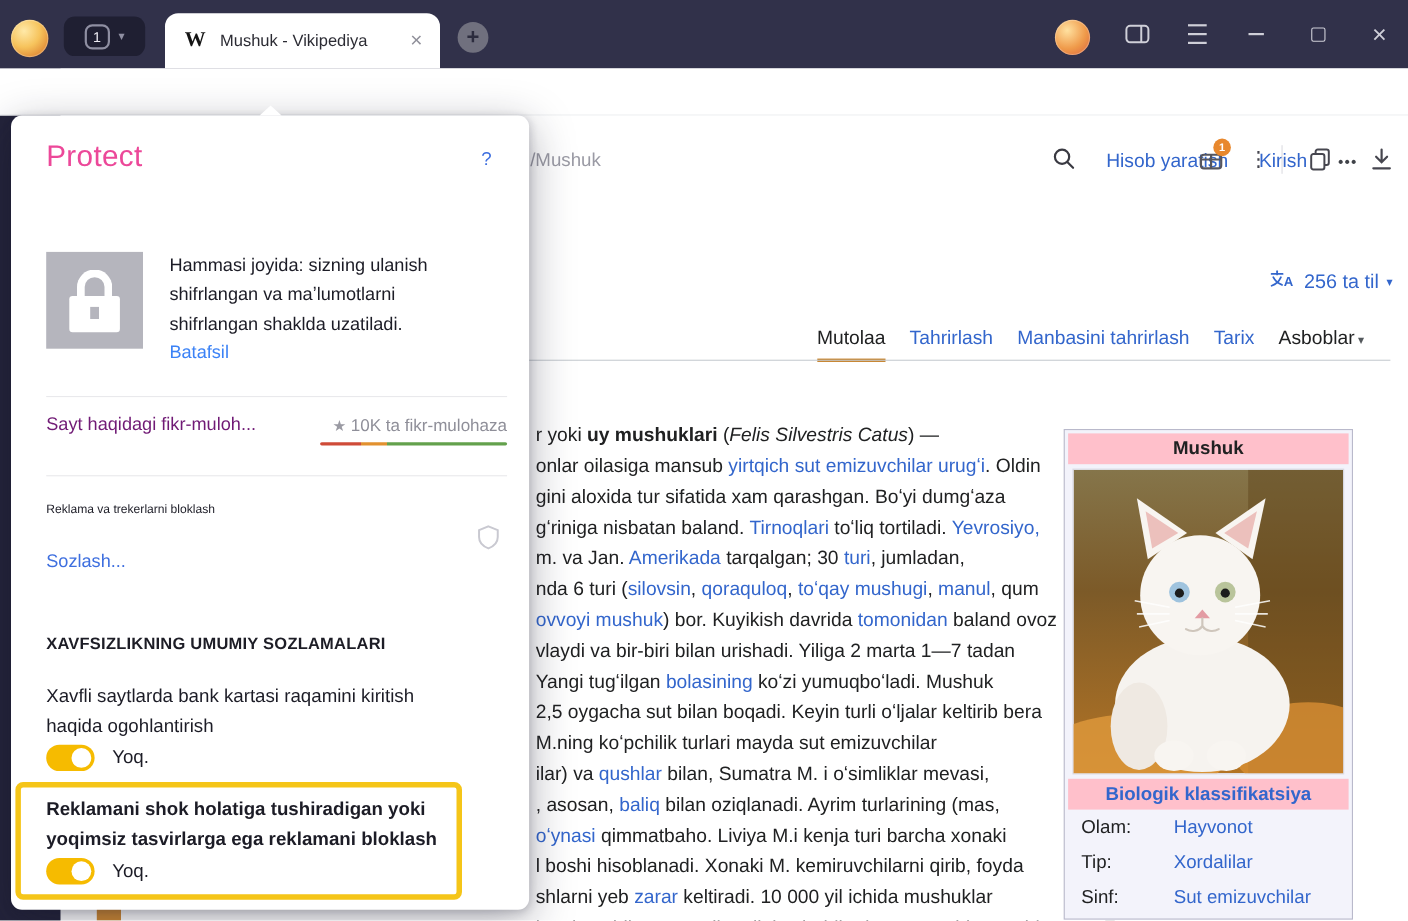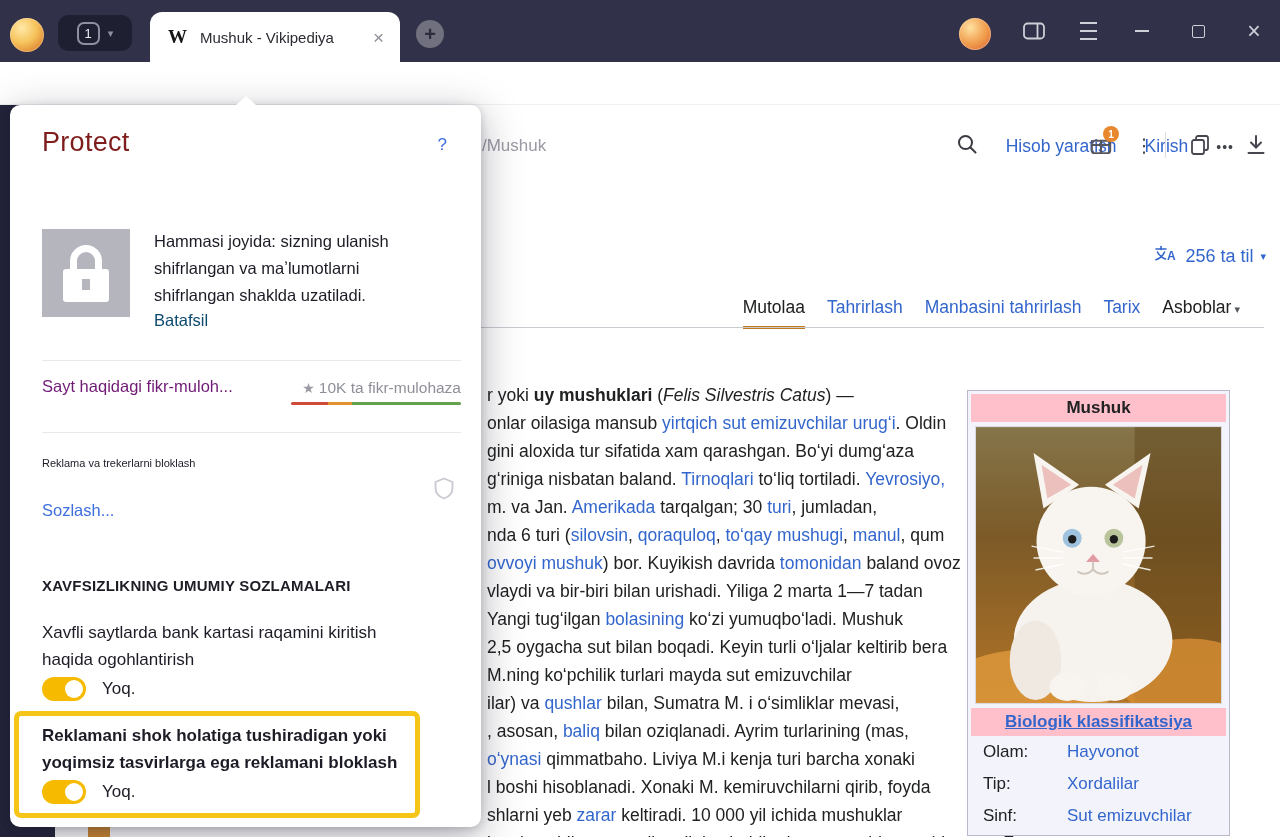--- a/index.html
+++ b/index.html
@@ -75,39 +75,39 @@
   .tabs-rule { position:absolute; top:222px; left:60px; right:16px; border-bottom:1px solid #c8ccd1; }
   .article { position:absolute; left:487px; top:276px; width:470px; font-size:17.5px; line-height:28px; color:#202122; }
   .art-line { white-space:nowrap; }
   .wlink { color:#3366cc; }
   .page-frag { position:absolute; left:88px; top:715px; width:22px; height:17px; background:#d08a33; }
 
   
   .infobox { position:absolute; left:967px; top:285px; width:263px; background:#f3f3fb; border:1px solid #b9b9cb; padding:3px; font-size:17px; }
   .ib-title { background:#ffc0cb; text-align:center; font-weight:700; padding:4px 0; color:#202122; }
   .ib-photo { display:block; margin:4px auto; border:1px solid #d8d8e2; }
-  .ib-class { background:#ffc0cb; text-align:center; font-weight:700; padding:4px 0; color:#3366cc;text-decoration:underline; }
+  .ib-class { background:#ffc0cb; text-align:center; font-weight:700; padding:4px 0; color:#3366cc; }
   .ib-row { display:flex; padding:6px 8px 6px 12px; }
   .ib-row .lbl { width:84px; color:#202122; }
   .ib-row .val { color:#3366cc; }
 
   
   .panel { position:absolute; left:10px; top:105px; width:471px; height:722px; background:#fff; border-radius:10px; z-index:20;
     box-shadow:0 10px 40px rgba(25,25,45,.35), 0 2px 8px rgba(25,25,45,.2); color:#1c1c26; font-size:16.5px; }
   .panel-notch { position:absolute; top:-9px; left:226px; width:0; height:0;
     border-left:10px solid transparent; border-right:10px solid transparent; border-bottom:9px solid #fff; }
-  .p-title { position:absolute; left:32px; top:22px; font-size:27px; color:#7f1d1d; letter-spacing:.3px; }
+  .p-title { position:absolute; left:32px; top:22px; font-size:27px; color:#ec4899; letter-spacing:.3px; }
   .p-help { position:absolute; right:34px; top:30px; color:#3e6fdf; font-size:17px; }
   .p-site { position:absolute; left:32px; top:76px; }
   .p-locktile { position:absolute; left:32px; top:124px; width:88px; height:88px; background:#b5b5bd; }
   .tile-sh { position:absolute; left:28px; top:16px; width:32px; height:28px; border:7px solid #fff; border-bottom:none; border-radius:17px 17px 0 0; }
   .tile-bd { position:absolute; left:21px; top:40px; width:46px; height:33px; background:#fff; border-radius:3px; }
   .tile-hole { position:absolute; left:40px; top:50px; width:8px; height:11px; background:#b5b5bd; }
   .p-status { position:absolute; left:144px; top:123px; width:268px; line-height:27px; }
-  .p-batafsil { position:absolute; left:144px; top:206px; color:#0c4a6e; }
+  .p-batafsil { position:absolute; left:144px; top:206px; color:#3b82f6; }
   .p-div { position:absolute; left:32px; right:20px; border-top:1px solid #e9e9ec; }
   .p-feedback { position:absolute; left:32px; top:272px; color:#701a75; }
   .p-rating { position:absolute; right:20px; top:274px; color:#8f8f99; font-size:15.5px;margin-left:30px; }
   .p-rating .star { color:#9a9aa3; margin-right:4px; font-size:14px; }
   .p-ratingbar { position:absolute; right:20px; top:297px; width:170px; height:3px; border-radius:2px;
     background:linear-gradient(90deg,#cf4b38 0%,#cf4b38 22%,#e2912f 22%,#e2912f 36%,#63a14c 36%,#63a14c 100%); }
   .p-adtitle { position:absolute; left:32px; top:352px; font-size:11px; }
   .p-shield { position:absolute; right:26px; top:372px; }
   .p-sozlash { position:absolute; left:32px; top:396px; color:#3e6fdf; }
   .p-section { position:absolute; left:32px; top:472px; font-size:15px; font-weight:700; letter-spacing:.2px; color:#1d1d26; }

